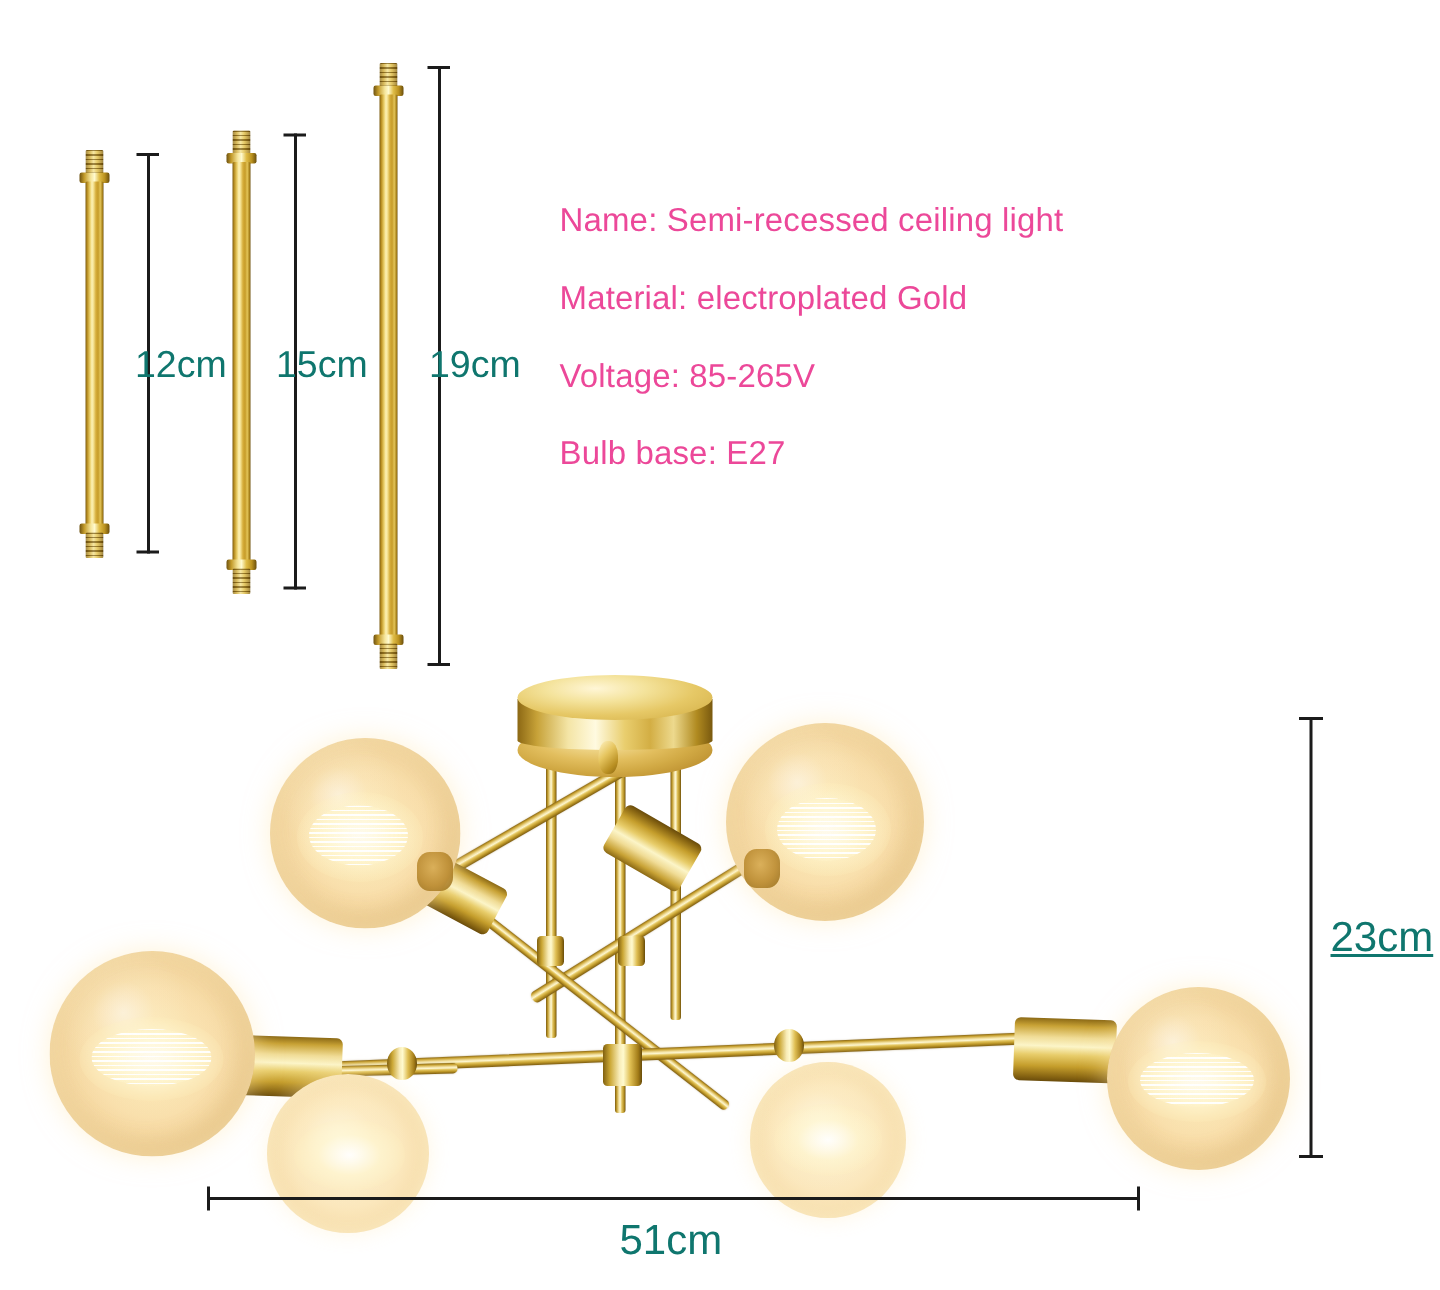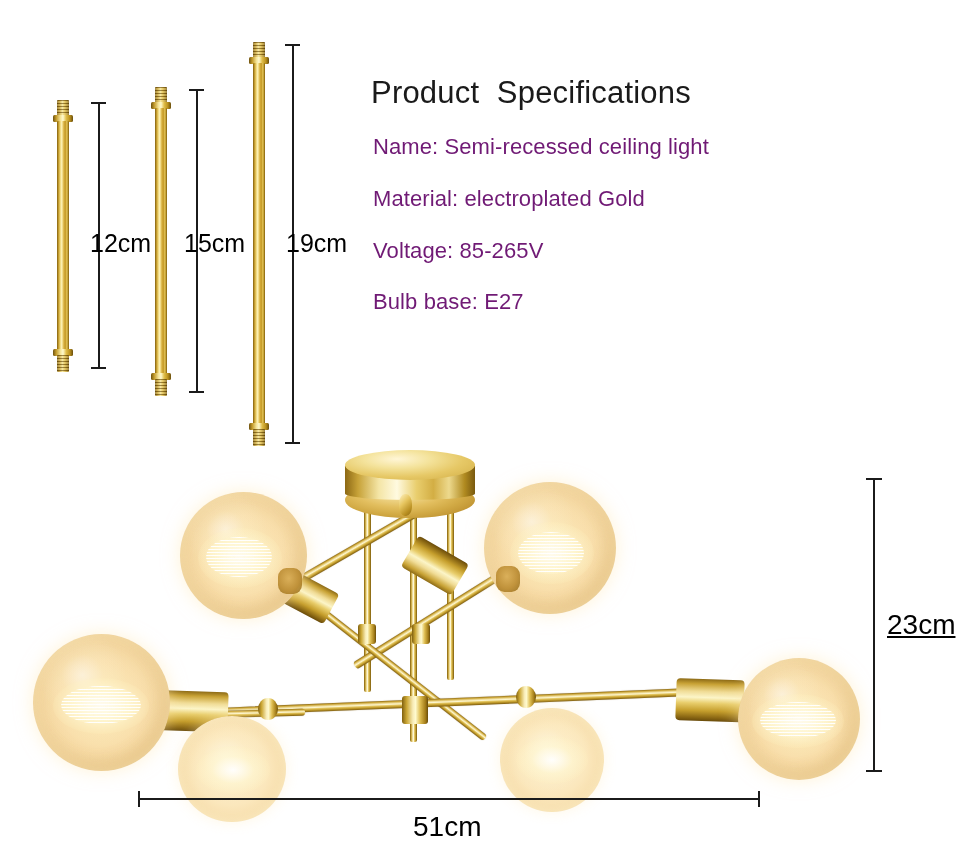--- a/index.html
+++ b/index.html
@@ -29,21 +29,21 @@
     color: #1a1a1a;
     font-weight: 400;
     white-space: pre;
     letter-spacing: 0.2px;
   }
   .spec-line {
     position: absolute;
     left: 373px;
     font-size: 22px;
     line-height: 28px;
-    color: #701a75;
+    color: #ec4899;
     white-space: pre;
     letter-spacing: 0.1px;
   }
   .spec-line.l0 { top: 133px; }
   .spec-line.l1 { top: 185px; text-align: center; }
   .spec-line.l2 { top: 237px; }
   .spec-line.l3 { top: 288px; }
 
   .spec-note {
     position: absolute;
@@ -72,21 +72,21 @@
     height: 2px;
     background: #1b1b1b;
   }
   .dim-cap-v { 
     position: absolute;
     width: 2px;
     background: #1b1b1b;
   }
   .dim-label {
     position: absolute;
-    color: #000000;
+    color: #0f766e;
     white-space: pre;
     font-weight: 400;
   }
   .dim-label.rod { font-size: 25px; line-height: 30px; }
   .dim-label.big { font-size: 28px; line-height: 34px; }
 
   
   .rod { position: absolute; }
   .rod-shaft {
     position: absolute;
@@ -343,21 +343,20 @@
     <div class="rod-shaft" style="left:5px; top:21px; width:12px; height:362px;"></div>
     <div class="rod-collar" style="left:1px; top:381px; width:20px; height:7px;"></div>
     <div class="rod-thread" style="left:5px; top:387px; width:12px; height:17px;"></div>
   </div>
 
   <div class="dim-v-line" style="left:292px; top:44px; height:400px;"></div>
   <div class="dim-cap-h" style="left:285px; top:44px; width:15px;"></div>
   <div class="dim-cap-h" style="left:285px; top:442px; width:15px;"></div>
   <div class="dim-label rod" style="left:286px; top:228px;">19cm</div>
 
-  <div class="spec-title">Product  Specifications</div>
   <div class="spec-line l0">Name: Semi-recessed ceiling light</div>
   <div class="spec-line l1">Material: electroplated Gold</div>
   <div class="spec-line l2">Voltage: 85-265V</div>
   <div class="spec-line l3">Bulb base: E27</div>
 
   <div id="fixture">
 
     <div class="drop-rod" style="left:364px; top:62px; width:7px; height:190px;"></div>
     <div class="drop-rod" style="left:410px; top:62px; width:7px; height:240px;"></div>
     <div class="drop-rod" style="left:447px; top:62px; width:7px; height:178px;"></div>

